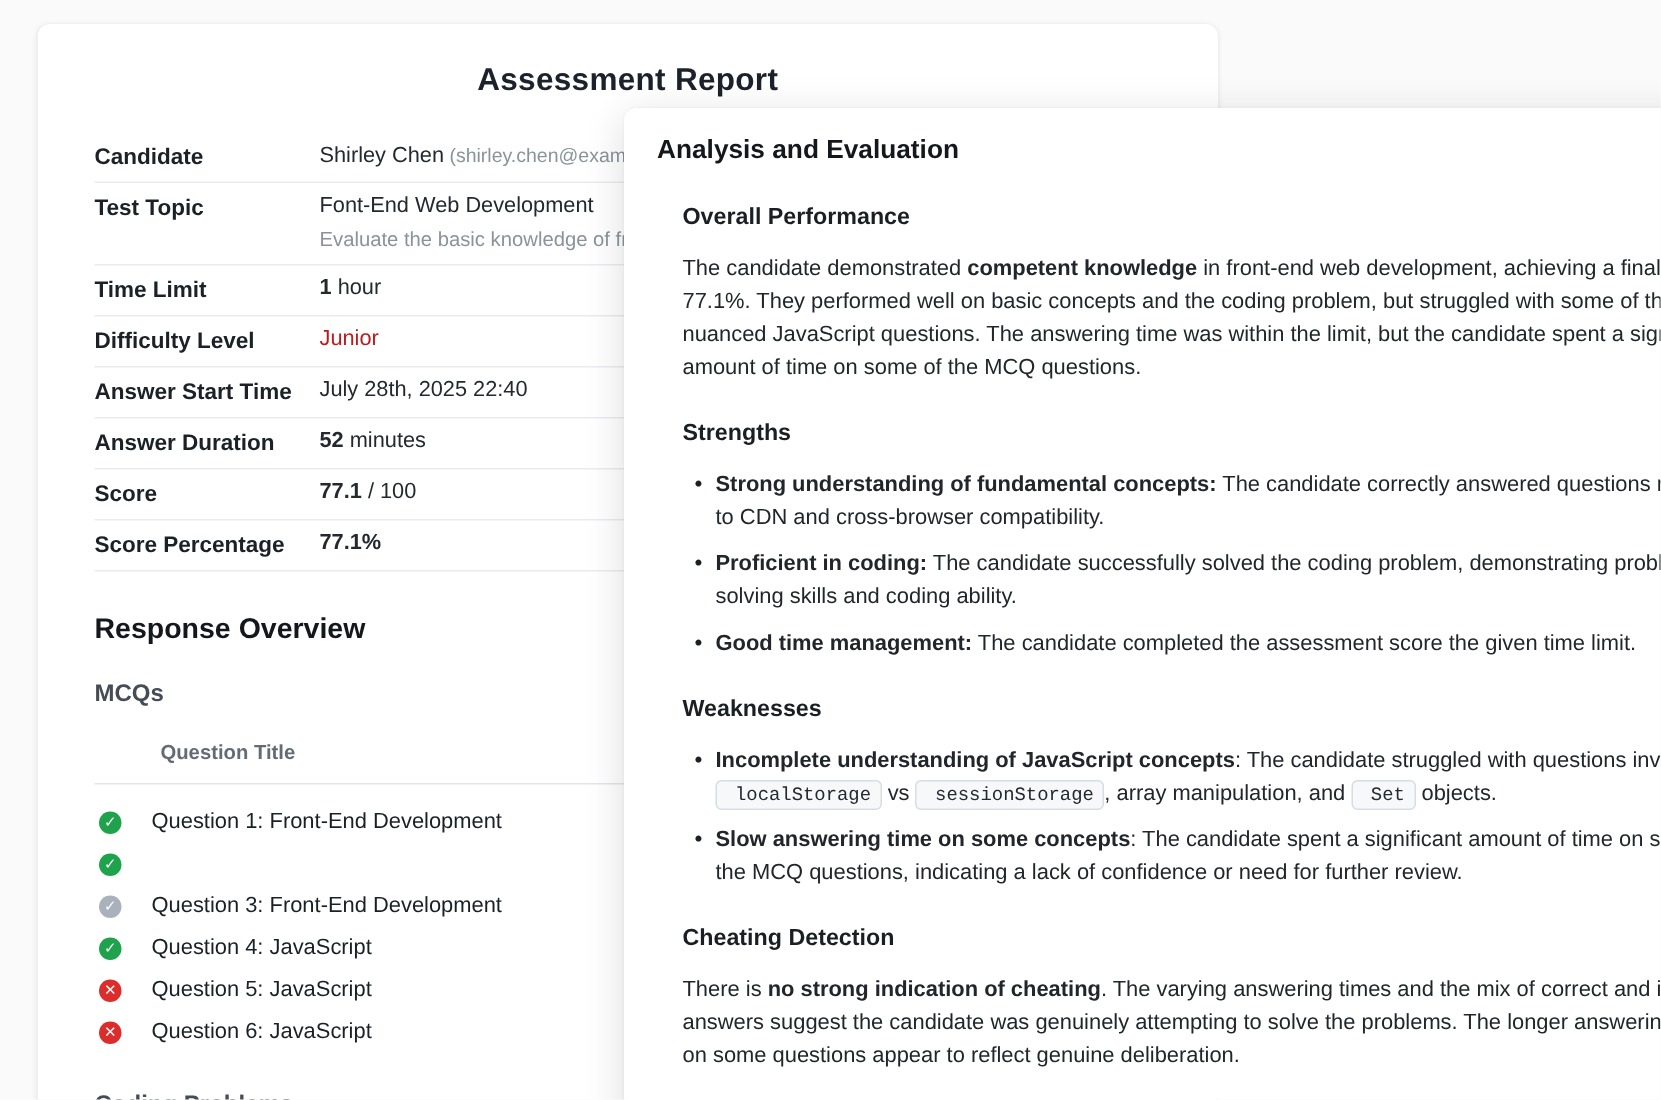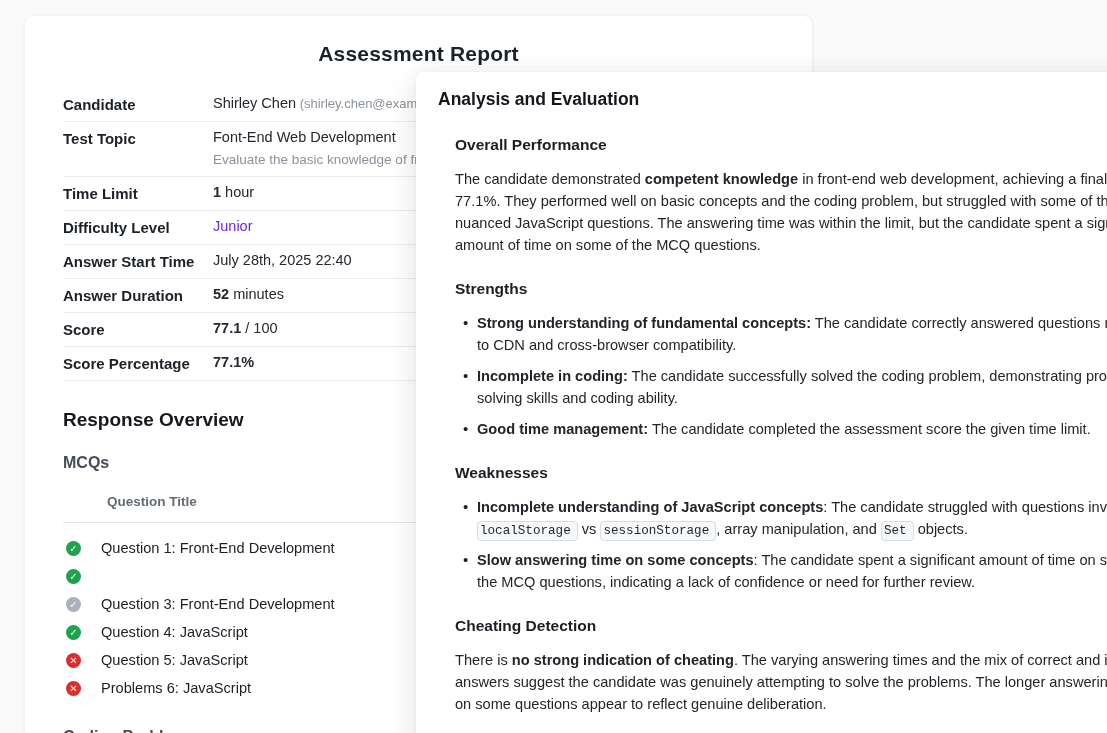--- a/index.html
+++ b/index.html
@@ -33,21 +33,21 @@
     padding: 7px 0 8px 0;
     border-bottom: 1px solid #e9ebee;
   }
   .info-label {
     width: 150px; flex: 0 0 150px;
     font-weight: bold; font-size: 15px; color: #1c2127;
     line-height: 17px; padding-top: 1px;
   }
   .info-value { font-size: 14.5px; color: #24292f; line-height: 17px; }
   .info-value .muted { color: #8b929b; font-size: 13px; }
-  .info-value .green { color: #6d28d9; }
+  .info-value .green { color: #b91c1c; }
   .b { font-weight: bold; }
   .info-value-sub { color: #8b929b; font-size: 13.5px; margin-top: 5px; }
   .info-value-sub:empty { display: none; }
 
   .overview-heading { margin: 28px 0 0 0; font-size: 19px; font-weight: bold; color: #14181d; }
   .sub-heading { margin: 23px 0 0 0; font-size: 16px; font-weight: bold; color: #454c55; }
 
   .mcq-table { margin-top: 22px; }
   .mcq-header-row {
     padding: 0 0 13px 44px;
@@ -84,21 +84,21 @@
     font-size: 14.6px; line-height: 22px; margin-bottom: 9px; color: #22262b;
   }
   .section-list li::before {
     content: "•"; position: absolute; left: 0; top: 0;
     color: #1b2026; font-size: 15px;
   }
   .inline-code {
     font-family: "Liberation Mono", "DejaVu Sans Mono", monospace;
     font-size: 12.6px; line-height: 1;
     background: #f6f8fa; border: 1px solid #d8dde3; border-radius: 4px;
-    padding: 2px 6px 2px 2px; color: #24292f; white-space: nowrap;
+    padding: 2px 6px 2px 12px; color: #24292f; white-space: nowrap;
   }
 </style>
 </head>
 <body>
 
 <div class="stage">
 
   <div class="report-card">
     <h1 class="report-title">Assessment Report</h1>
 
@@ -195,41 +195,41 @@
     <span class="mcq-title">Question 4: JavaScript</span>
   </div>
 
   <div class="mcq-row">
     <span class="status-icon" style="background: rgb(220, 45, 45);">✕</span>
     <span class="mcq-title">Question 5: JavaScript</span>
   </div>
 
   <div class="mcq-row">
     <span class="status-icon" style="background: rgb(220, 45, 45);">✕</span>
-    <span class="mcq-title">Problems 6: JavaScript</span>
+    <span class="mcq-title">Question 6: JavaScript</span>
   </div>
 </div>
     </div>
 
     <h3 class="sub-heading coding-heading">Coding Problems</h3>
   </div>
 
   <div class="analysis-panel">
     <h2 class="analysis-title">Analysis and Evaluation</h2>
     <div class="analysis-body" id="analysis-body">
   <section class="analysis-section">
     <h3 class="section-heading">Overall Performance</h3>
   <p class="section-paragraph"><span>The candidate demonstrated </span><span class="b">competent knowledge</span><span> in front-end web development, achieving a final score of 77.1%. They performed well on basic concepts and the coding problem, but struggled with some of the more nuanced JavaScript questions. The answering time was within the limit, but the candidate spent a significant amount of time on some of the MCQ questions.</span></p>
         </section>
 
   <section class="analysis-section">
     <h3 class="section-heading">Strengths</h3>
   <ul class="section-list">
             <li><span class="b">Strong understanding of fundamental concepts:</span><span> The candidate correctly answered questions related to CDN and cross-browser compatibility.</span></li>
-            <li><span class="b">Incomplete in coding:</span><span> The candidate successfully solved the coding problem, demonstrating problem-solving skills and coding ability.</span></li>
+            <li><span class="b">Proficient in coding:</span><span> The candidate successfully solved the coding problem, demonstrating problem-solving skills and coding ability.</span></li>
             <li><span class="b">Good time management:</span><span> The candidate completed the assessment score the given time limit.</span></li>
           </ul>
         </section>
 
   <section class="analysis-section">
     <h3 class="section-heading">Weaknesses</h3>
   <ul class="section-list">
             <li><span class="b">Incomplete understanding of JavaScript concepts</span><span>: The candidate struggled with questions involving </span><code class="inline-code">localStorage</code><span> vs </span><code class="inline-code">sessionStorage</code><span>, array manipulation, and </span><code class="inline-code">Set</code><span> objects.</span></li>
             <li><span class="b">Slow answering time on some concepts</span><span>: The candidate spent a significant amount of time on some of the MCQ questions, indicating a lack of confidence or need for further review.</span></li>
           </ul>

